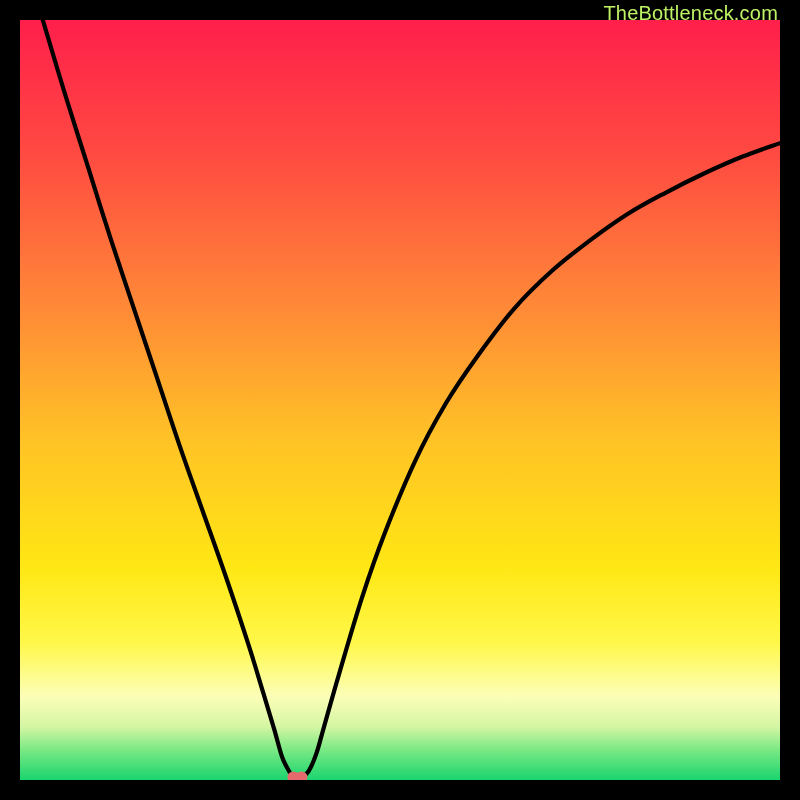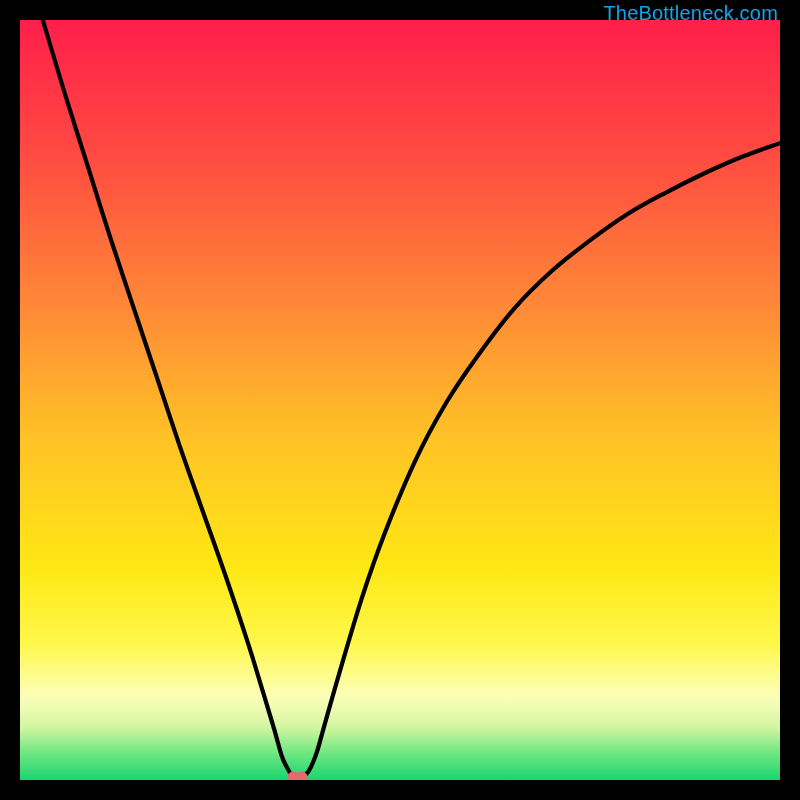--- a/index.html
+++ b/index.html
@@ -18,21 +18,21 @@
     height: 760px;
     background: #000;
   }
   .watermark {
     position: absolute;
     top: 2px;
     right: 22px;
     font-family: Arial, Helvetica, sans-serif;
     font-size: 20px;
     font-weight: 500;
-    color: #0ea5e9;
+    color: #bef264;
     letter-spacing: 0.2px;
     z-index: 10;
   }
   svg {
     display: block;
   }
 </style>
 </head>
 <body>
 

